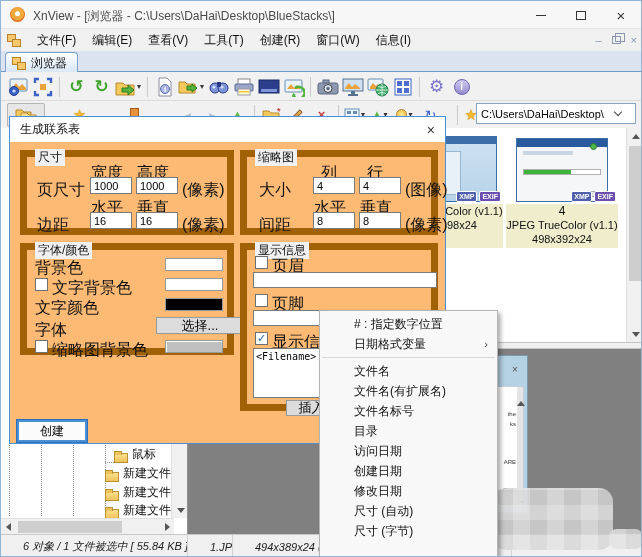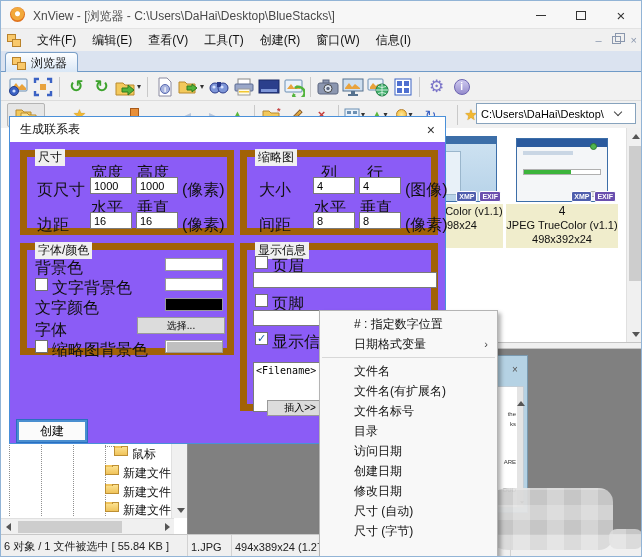--- a/index.html
+++ b/index.html
@@ -83,51 +83,51 @@
   .sb-btn { position:absolute; left:0; width:17px; height:16px; display:flex; align-items:center; justify-content:center; }
   .sb-thumb { position:absolute; left:2px; width:13px; background:#cdcdcd; }
   .arr { width:0; height:0; border-style:solid; }
   .arr-up { border-width:0 4px 5px 4px; border-color:transparent transparent #555 transparent; }
   .arr-dn { border-width:5px 4px 0 4px; border-color:#555 transparent transparent transparent; }
   .arr-lf { border-width:4px 5px 4px 0; border-color:transparent #555 transparent transparent; }
   .arr-rt { border-width:4px 0 4px 5px; border-color:transparent transparent transparent #555; }
 
   
   .guide { position:absolute; top:308px; height:80px; border-left:1px dotted #909090; }
-  .trow { position:absolute; left:0; width:170px; height:17px; display:flex; align-items:flex-start; overflow:hidden; white-space:nowrap; }
+  .trow { position:absolute; left:0; width:170px; height:17px; display:flex; align-items:flex-end; overflow:hidden; white-space:nowrap; }
   .tconn { width:9px; border-top:1px dotted #909090; margin-left:104px; }
   .folder-ico { position:relative; width:14px; height:10px; background:linear-gradient(#fce291,#f0c35a); border:1px solid #bd8f33; margin-right:4px; flex:none; }
   .folder-ico::before { content:""; position:absolute; left:-1px; top:-3px; width:6px; height:3px; background:#f0c35a; border:1px solid #bd8f33; border-bottom:none; }
   .tree-hscroll { position:absolute; left:0; top:390px; width:173px; height:16px; background:#f0f0f0; border-top:1px solid #e0e0e0; }
   .tree-vscroll { position:absolute; left:170px; top:0; width:17px; height:390px; background:#f0f0f0; border-left:1px solid #e0e0e0; }
 
   
   .pv-frag { position:absolute; left:265px; top:6px; width:75px; height:158px; background:#b5d2e4; border:1px solid #7a9ab0; }
   .pv-x { position:absolute; left:58px; top:8px; color:#555; font-size:10px; }
   .pv-panel { position:absolute; left:42px; top:30px; width:28px; height:122px; background:#fff; border:1px solid #c2cdd6; }
   .pv-line { position:absolute; right:7px; font-size:6px; color:#333; line-height:6px; }
   .pv-sb { position:absolute; right:0; top:0; width:6px; height:100%; background:#e4e4e4; }
   .pv-sb .arr { transform:scale(.5); margin:1px auto; }
   .wmark { position:absolute; background:repeating-linear-gradient(90deg, rgba(255,255,255,.30) 0 17px, rgba(255,255,255,0) 17px 34px), repeating-linear-gradient(0deg,#dadada 0 15px,#cccccc 15px 30px); opacity:.93; z-index:45; }
 
   
   .statusbar { position:absolute; left:0; top:533px; width:100%; height:24px; background:#f0f0f0; border-top:1px solid #c8c8c8; display:flex; align-items:center; font-size:11px; color:#222; }
-  .st-sec { padding:0 3px; height:100%; display:flex; align-items:center; border-right:1px solid #d2d2d2; white-space:nowrap; overflow:hidden; }
-
-  
-  .dialog { position:absolute; left:8px; top:115px; width:437px; height:328px; background:#8b5cf6; border:1px solid #4a90d9; z-index:50; }
+  .st-sec { padding:0 22px; height:100%; display:flex; align-items:center; border-right:1px solid #d2d2d2; white-space:nowrap; overflow:hidden;font-style:italic; }
+
+  
+  .dialog { position:absolute; left:8px; top:115px; width:437px; height:328px; background:#fdba74; border:1px solid #4a90d9; z-index:50; }
   .dlg-title { position:relative; height:25px; background:#fff; display:flex; align-items:center; padding-left:10px; font-size:12px; }
   .dlg-close { position:absolute; right:10px; top:5px; font-size:14px; color:#333; }
   .group { position:absolute; border:7px solid #a16207;text-decoration:underline; }
   .group-title { position:absolute; left:8px; top:-8px; background:#f0f0f0; padding:0 3px; font-size:12px; }
   .flabel { position:absolute; font-size:16px; white-space:nowrap; }
   .finput { position:absolute; width:42px; height:17px; border:1px solid #7a7a7a; background:#fff; font-size:11px; padding-left:3px; font-family:inherit; }
   .cbox { position:absolute; width:13px; height:13px; border:1px solid #707070; background:#fff; font-size:11px; line-height:11px; text-align:center; color:#1860a8; font-weight:bold; }
   .swatch { position:absolute; width:58px; height:13px; border:1px solid #9a9a9a; box-shadow:1px 1px 0 #fff inset; }
-  .dbtn { position:absolute; background:#dcdcdc; border:1px solid #9a9a9a; font-size:10px; text-align:center; display:flex; align-items:center; justify-content:center; font-family:inherit; }
+  .dbtn { position:absolute; background:#dcdcdc; border:1px solid #9a9a9a; font-size:13px; text-align:center; display:flex; align-items:center; justify-content:center; font-family:inherit;margin-left:19px; }
   .txt-input { position:absolute; height:16px; border:1px solid #7a7a7a; background:#fff; font-size:11px; padding-left:3px; font-family:inherit; }
   .tarea { position:absolute; border:1px solid #7a7a7a; background:#fff; font-family:"DejaVu Sans Mono","Liberation Mono",monospace; font-size:10px; padding:2px; resize:none; }
   .create-btn { position:absolute; left:7px; top:303px; width:70px; height:22px; background:#fbfbfb; border:2px solid #4a8fd0; outline:1px solid #2a6fc0; font-size:12px; font-family:inherit; }
 
   
   .ctxmenu { position:absolute; left:318px; top:309px; width:179px; z-index:60; background:#f8f8f8; border:1px solid #b4b4b4; box-shadow:3px 3px 4px rgba(0,0,0,.30); padding:3px 0 20px 0; }
   .mitem { height:20px; display:flex; align-items:center; padding-left:34px; font-size:12px; position:relative; white-space:nowrap; }
   .msub { position:absolute; right:9px; font-size:11px; color:#444; }
   .msep { height:0; border-top:1px solid #d8d8d8; margin:3px 2px; }
 
@@ -538,21 +538,21 @@
     <div class="group" style="left:230px;top:126px;width:198px;height:168px">
       <span class="group-title">显示信息</span>
       <span class="cbox" style="left:8px;top:6px"></span>
       <span class="flabel" style="left:25px;top:6px">页眉</span>
       <input class="txt-input" style="left: 6px; top: 22px; width: 184px;" value="">
       <span class="cbox" style="left:8px;top:44px"></span>
       <span class="flabel" style="left:25px;top:44px">页脚</span>
       <input class="txt-input" style="left: 6px; top: 60px; width: 184px;" value="">
       <span class="cbox" style="left:8px;top:82px">✓</span>
       <span class="flabel" style="left:25px;top:82px">显示信息</span>
-      <textarea class="tarea" style="left: 6px; top: 98px; width: 88px; height: 50px; margin-top: 14px;">&lt;Filename&gt;</textarea>
+      <textarea class="tarea" style="left: 6px; top: 98px; width: 88px; height: 50px;">&lt;Filename&gt;</textarea>
       <button class="dbtn" style="left:20px;top:150px;width:66px;height:16px">插入&gt;&gt;</button>
     </div>
 
     <button class="create-btn">创建</button>
   </div>
 
   <div class="ctxmenu">
     <div class="mitem">
         <span># : 指定数字位置</span>
       </div>

